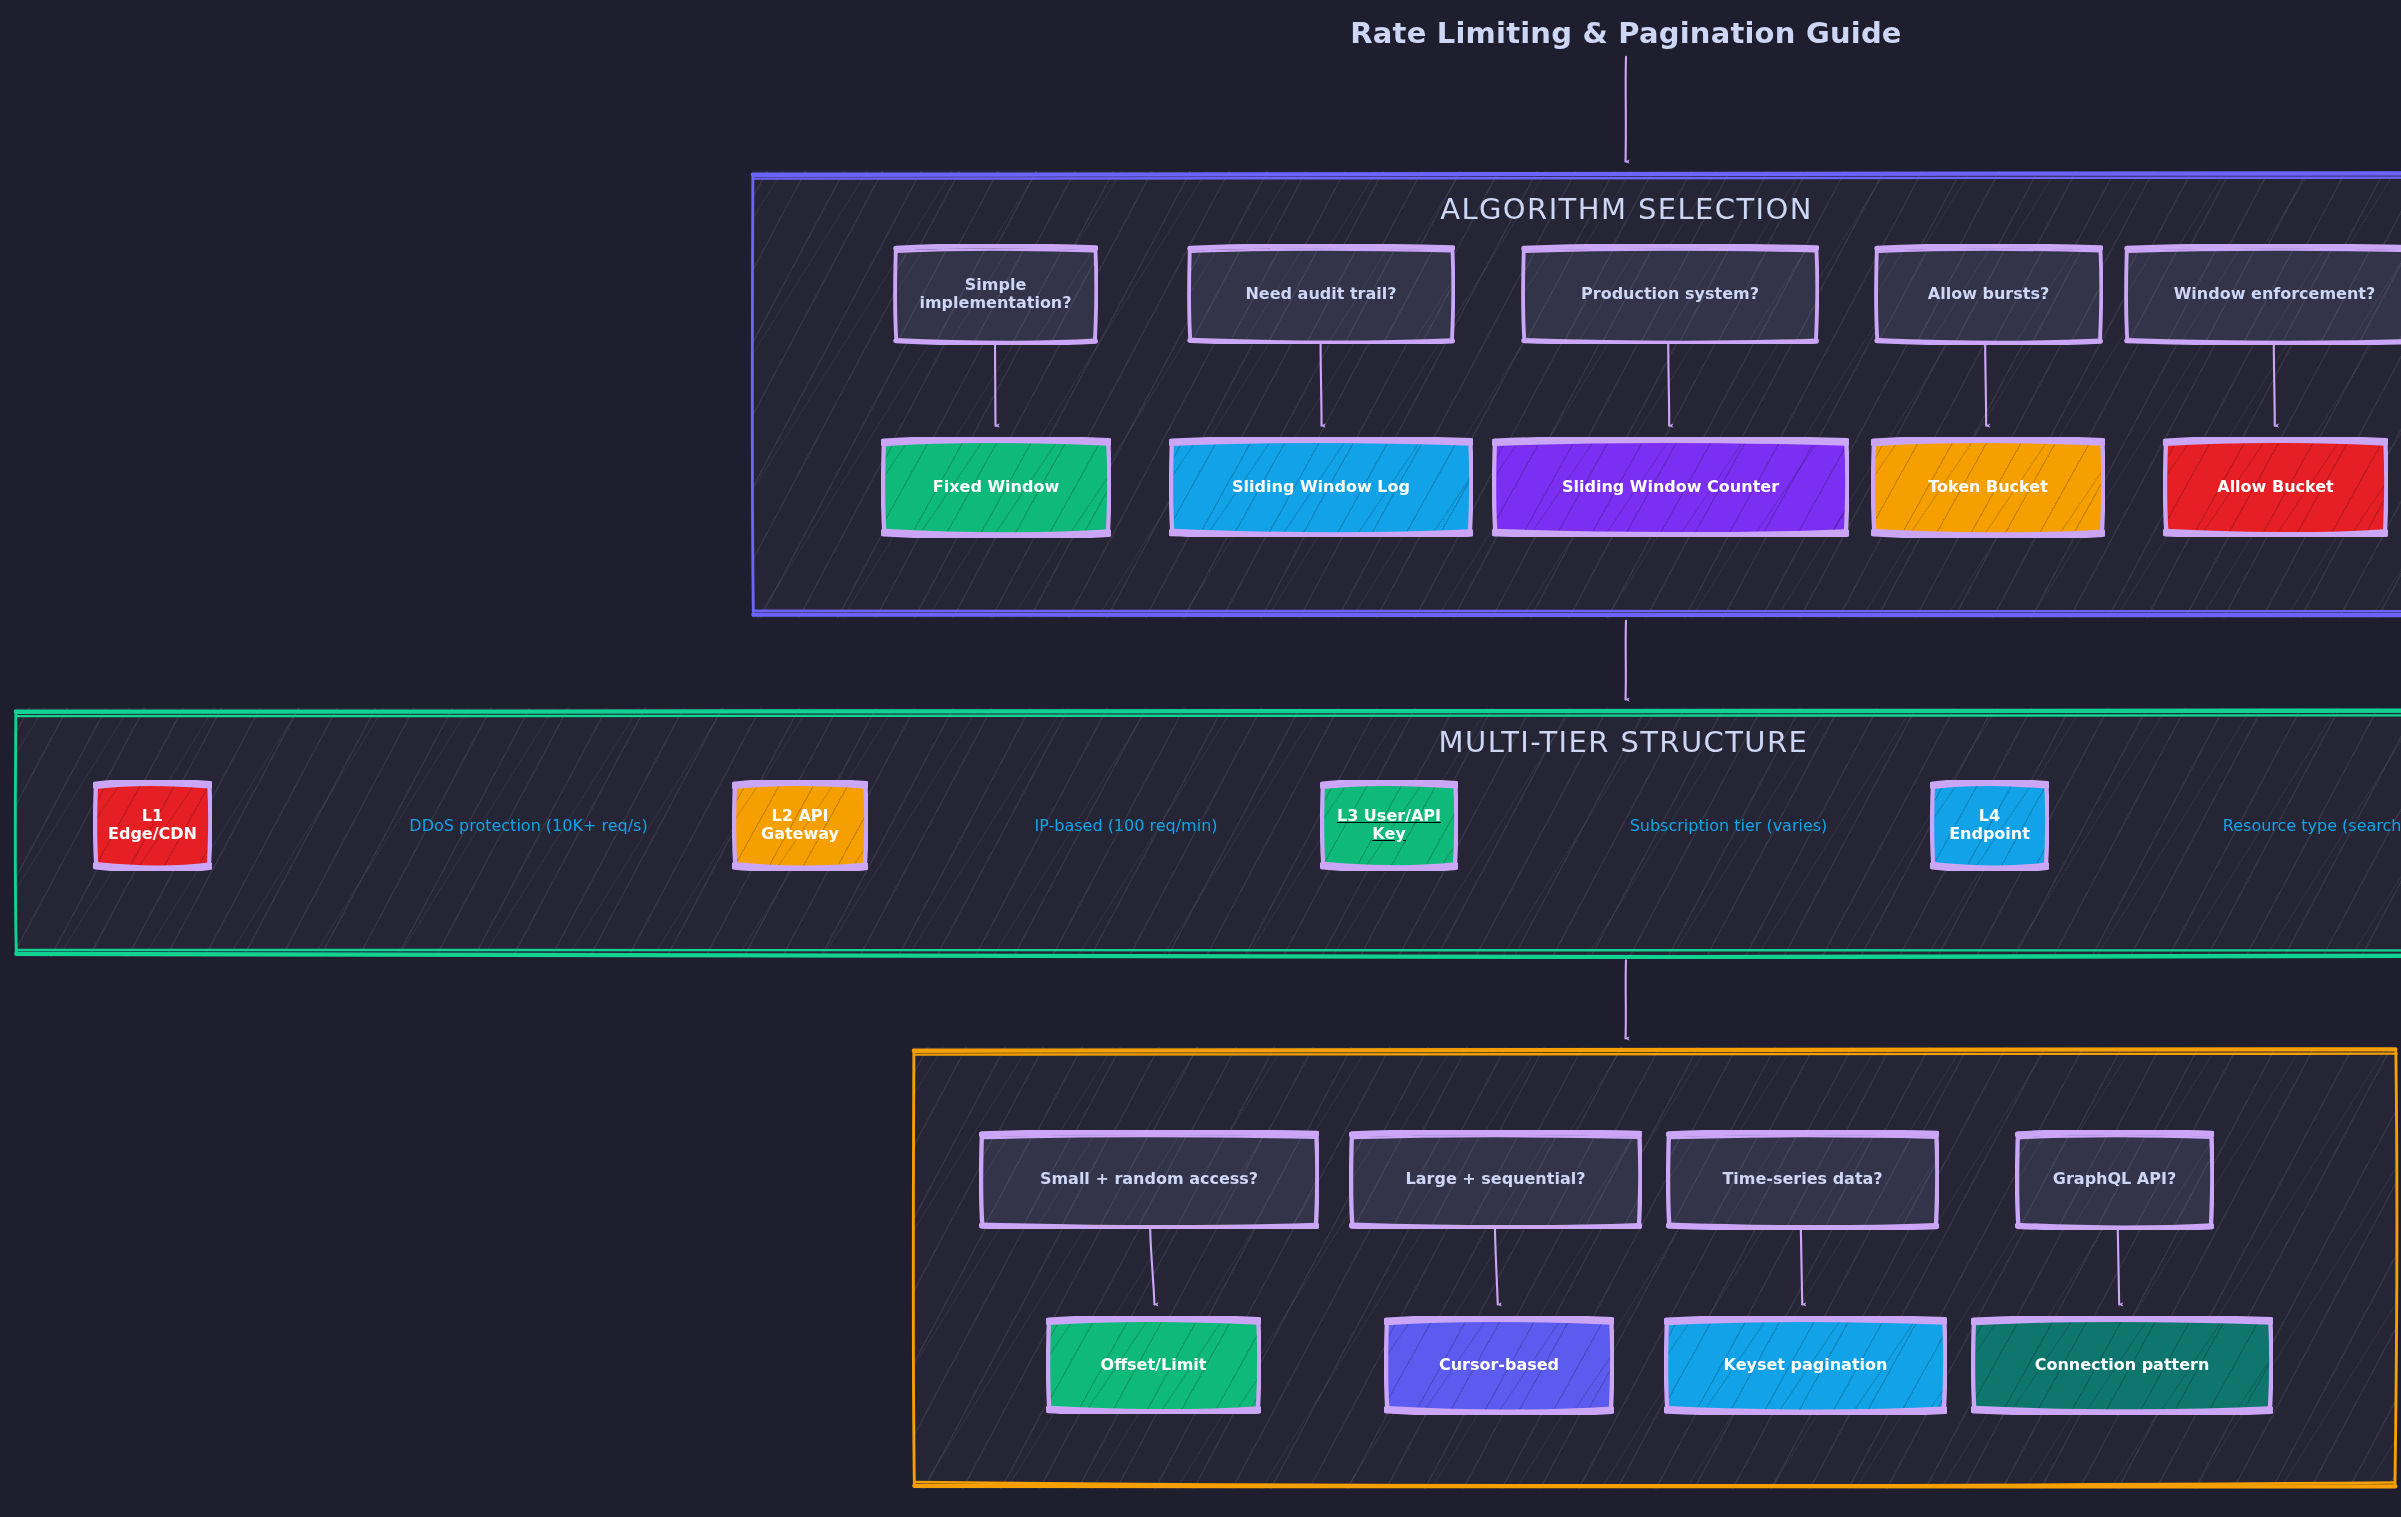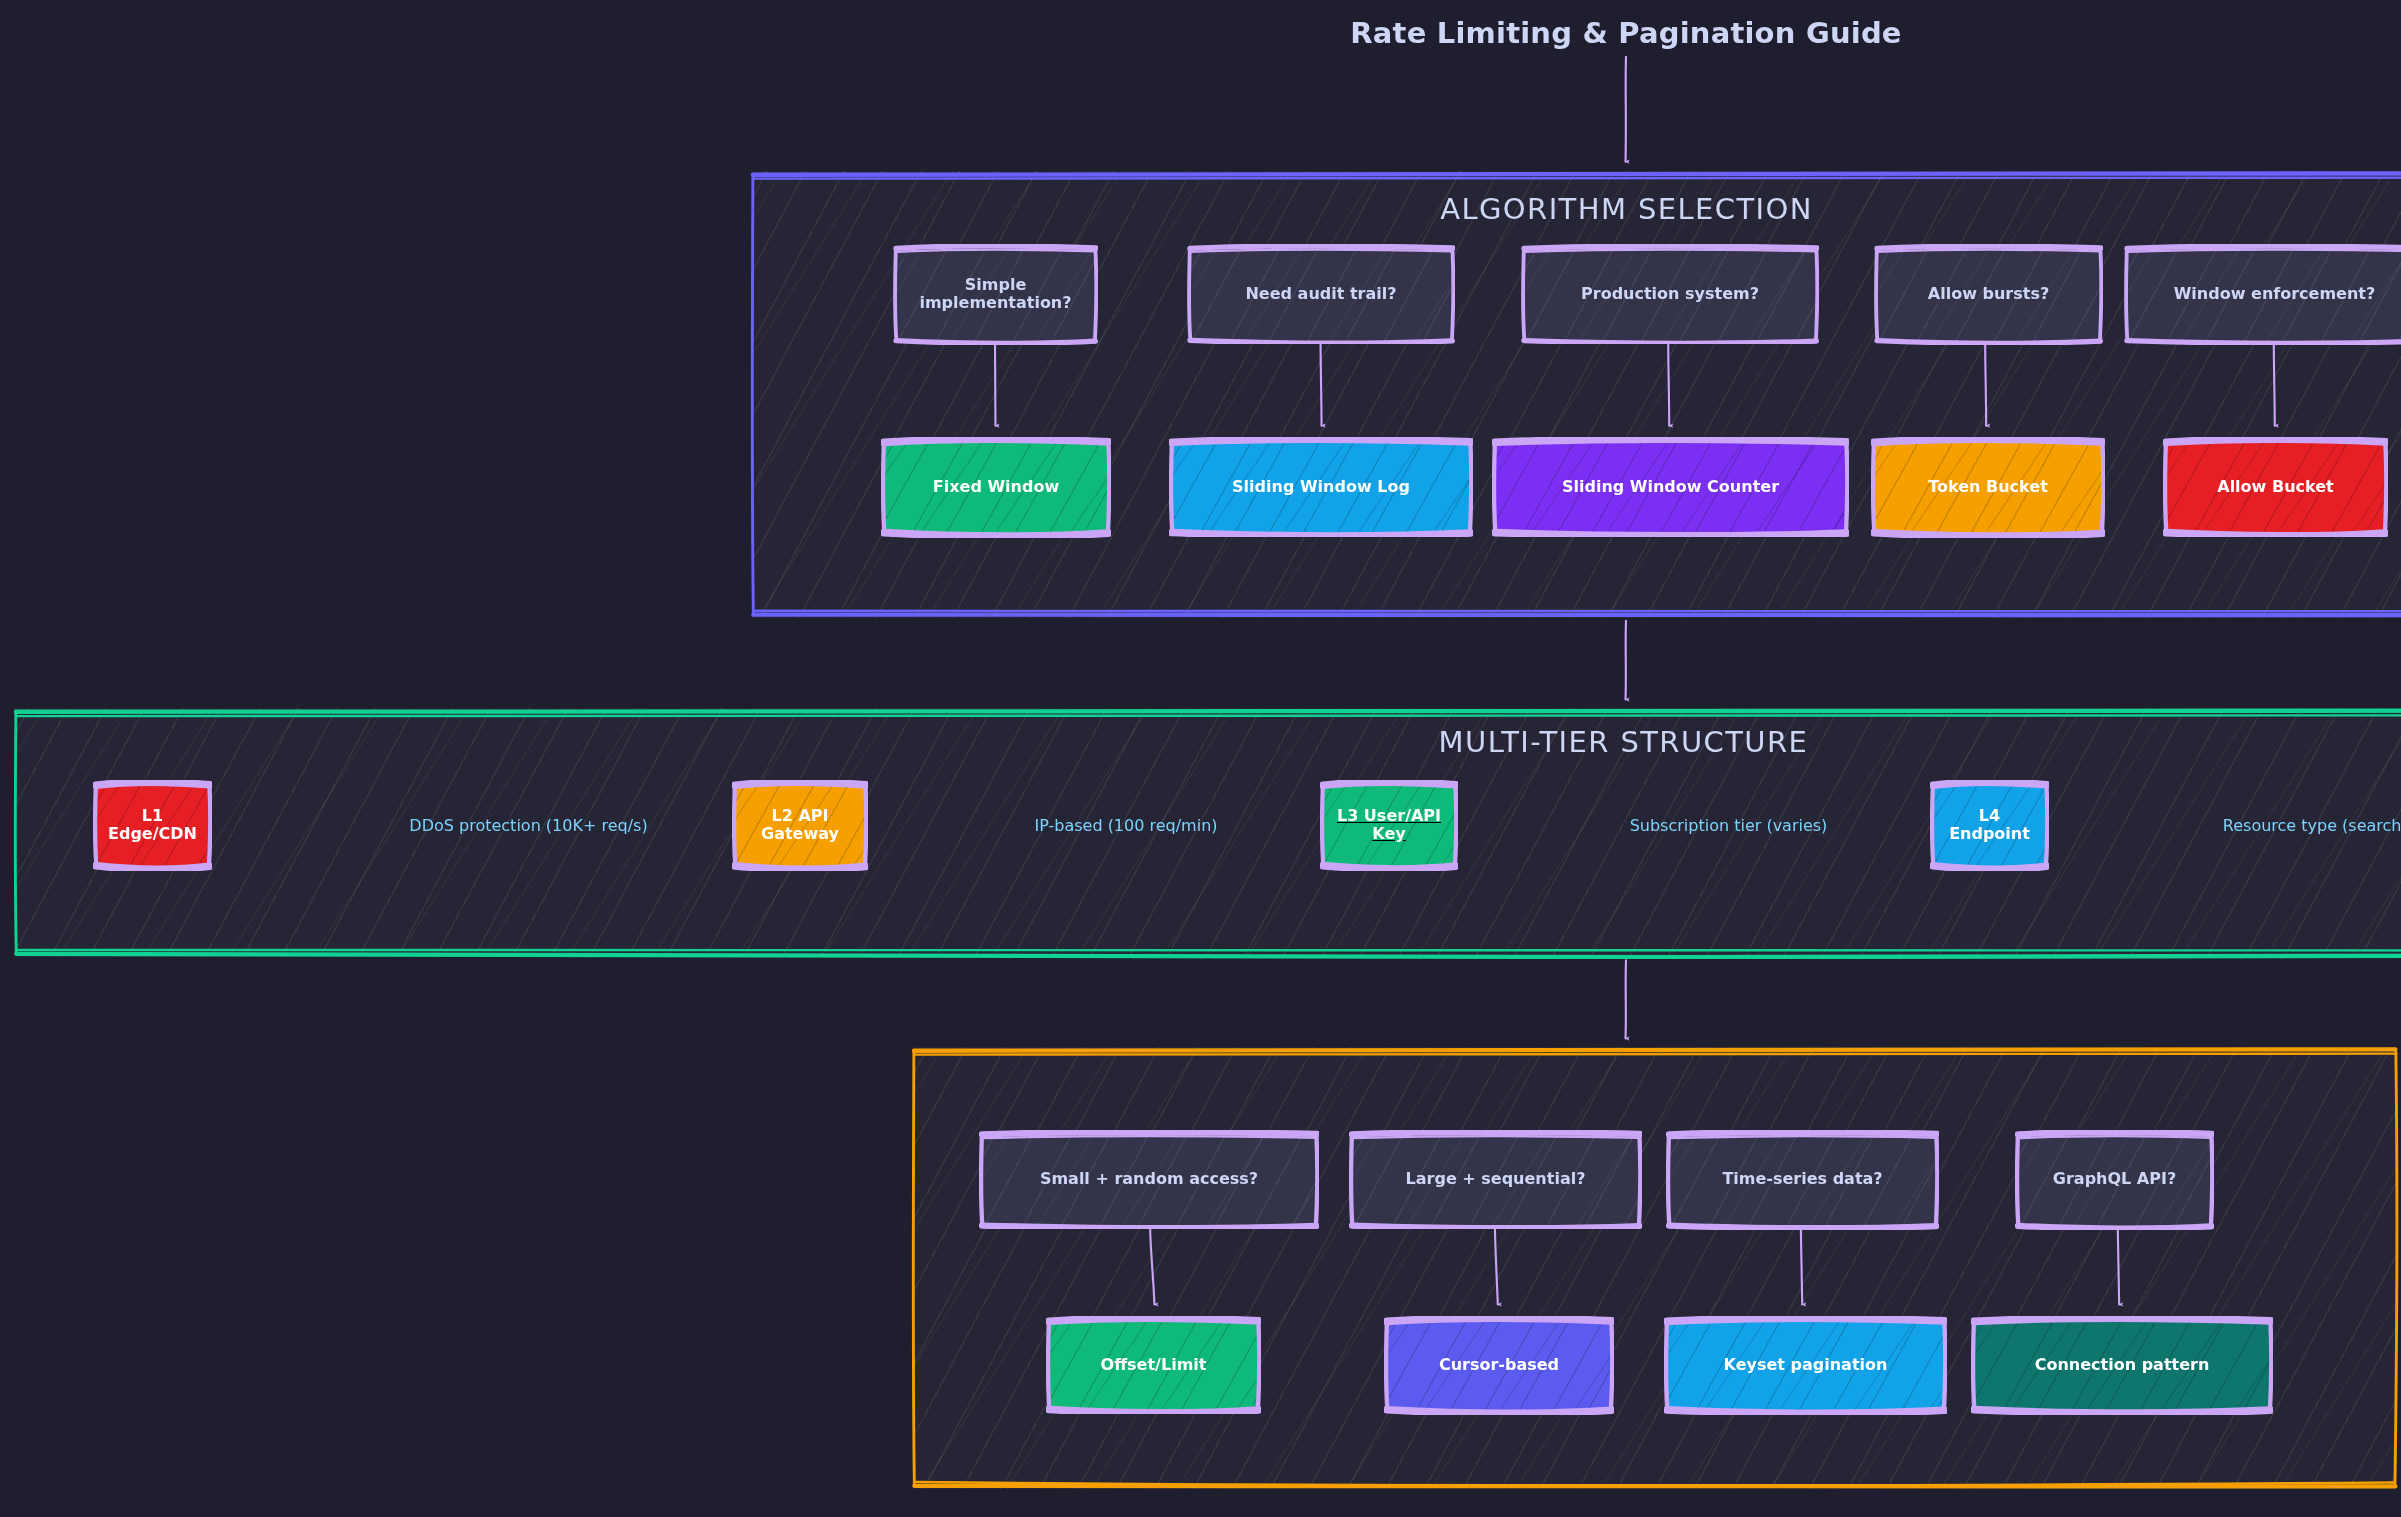--- a/index.html
+++ b/index.html
@@ -118,21 +118,21 @@
   
   .decision { background: #33334a; justify-content: center; }
   .decision .node-label { color: #cdd6f4; font-size: 16px; font-weight: 600; }
 
   
   .outcome .node-label { color: #ffffff; font-size: 16px; font-weight: 700; }
 
   
   .edge-label {
     position: absolute;
-    color: #7dd3fc;
+    color: #0ea5e9;
     font-size: 16px;
     white-space: nowrap;
     z-index: 6;
     text-align: center;
   }
 
   svg.edges {
     position: absolute;
     left: 0; top: 0;
     width: 3252px; height: 1518px;

